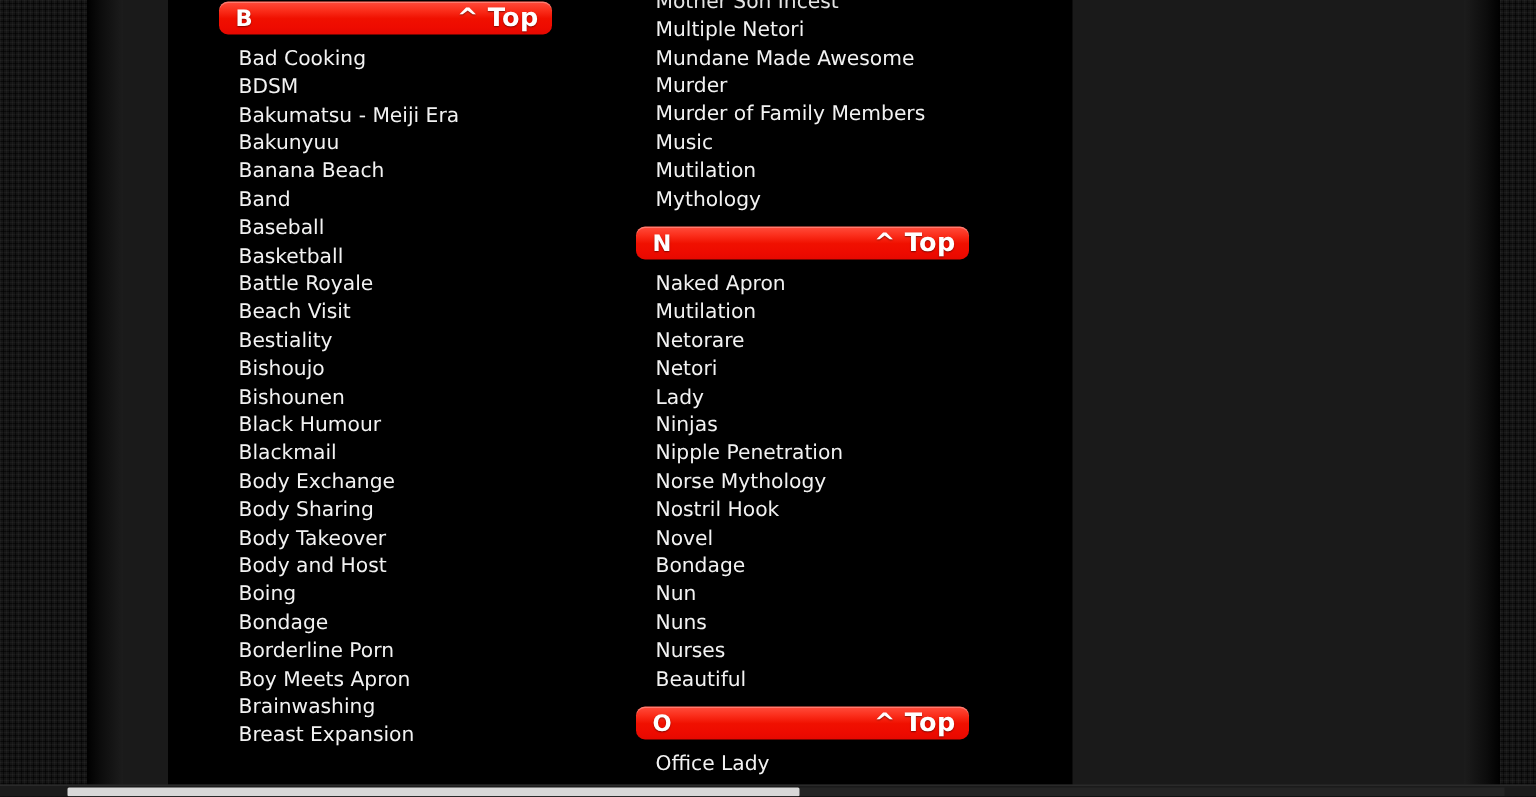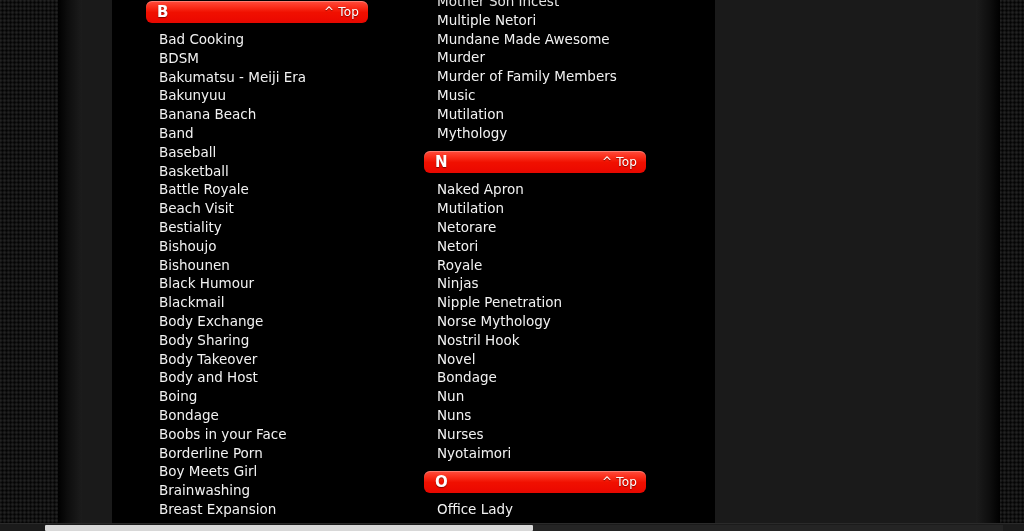--- a/index.html
+++ b/index.html
@@ -80,22 +80,22 @@
     left:11px; top:1px;
     font-size:15px;
     font-weight:bold;
     color:#ffffff;
     text-shadow:0 1px 1px rgba(0,0,0,0.45);
     line-height:20px;
   }
   .letter-bar .top-link {
     position:absolute;
     right:9px; top:2px;
-    font-size:12px;
-    font-weight:normal;
+    font-size:17px;
+    font-weight:bold;
     color:#ffffff;
     text-shadow:0 1px 1px rgba(0,0,0,0.45);
     line-height:18px;
     letter-spacing:0.2px;
     cursor:pointer;
   }
 
   
   .tag-list { list-style:none; }
   .tag-item {
@@ -167,23 +167,22 @@
           <li class="tag-item">Bishoujo</li>
           <li class="tag-item">Bishounen</li>
           <li class="tag-item">Black Humour</li>
           <li class="tag-item">Blackmail</li>
           <li class="tag-item">Body Exchange</li>
           <li class="tag-item">Body Sharing</li>
           <li class="tag-item">Body Takeover</li>
           <li class="tag-item">Body and Host</li>
           <li class="tag-item">Boing</li>
           <li class="tag-item">Bondage</li>
-          <li class="tag-item">Boobs in your Face</li>
           <li class="tag-item">Borderline Porn</li>
-          <li class="tag-item">Boy Meets Girl</li>
+          <li class="tag-item">Boy Meets Apron</li>
           <li class="tag-item">Brainwashing</li>
           <li class="tag-item">Breast Expansion</li>
         </ul>
       </div>
 
       <div class="column" id="column-right">
 
         <ul class="tag-list">
           <li class="tag-item partial">Mother Son Incest</li>
           <li class="tag-item">Multiple Netori</li>
@@ -198,31 +197,31 @@
         <div class="letter-bar">
           <span class="letter">N</span>
           <span class="top-link">^ Top</span>
         </div>
 
         <ul class="tag-list">
           <li class="tag-item">Naked Apron</li>
           <li class="tag-item">Mutilation</li>
           <li class="tag-item">Netorare</li>
           <li class="tag-item">Netori</li>
-          <li class="tag-item">Royale</li>
+          <li class="tag-item">Lady</li>
           <li class="tag-item">Ninjas</li>
           <li class="tag-item">Nipple Penetration</li>
           <li class="tag-item">Norse Mythology</li>
           <li class="tag-item">Nostril Hook</li>
           <li class="tag-item">Novel</li>
           <li class="tag-item">Bondage</li>
           <li class="tag-item">Nun</li>
           <li class="tag-item">Nuns</li>
           <li class="tag-item">Nurses</li>
-          <li class="tag-item">Nyotaimori</li>
+          <li class="tag-item">Beautiful</li>
         </ul>
 
         <div class="letter-bar">
           <span class="letter">O</span>
           <span class="top-link">^ Top</span>
         </div>
 
         <ul class="tag-list">
           <li class="tag-item">Office Lady</li>
         </ul>

